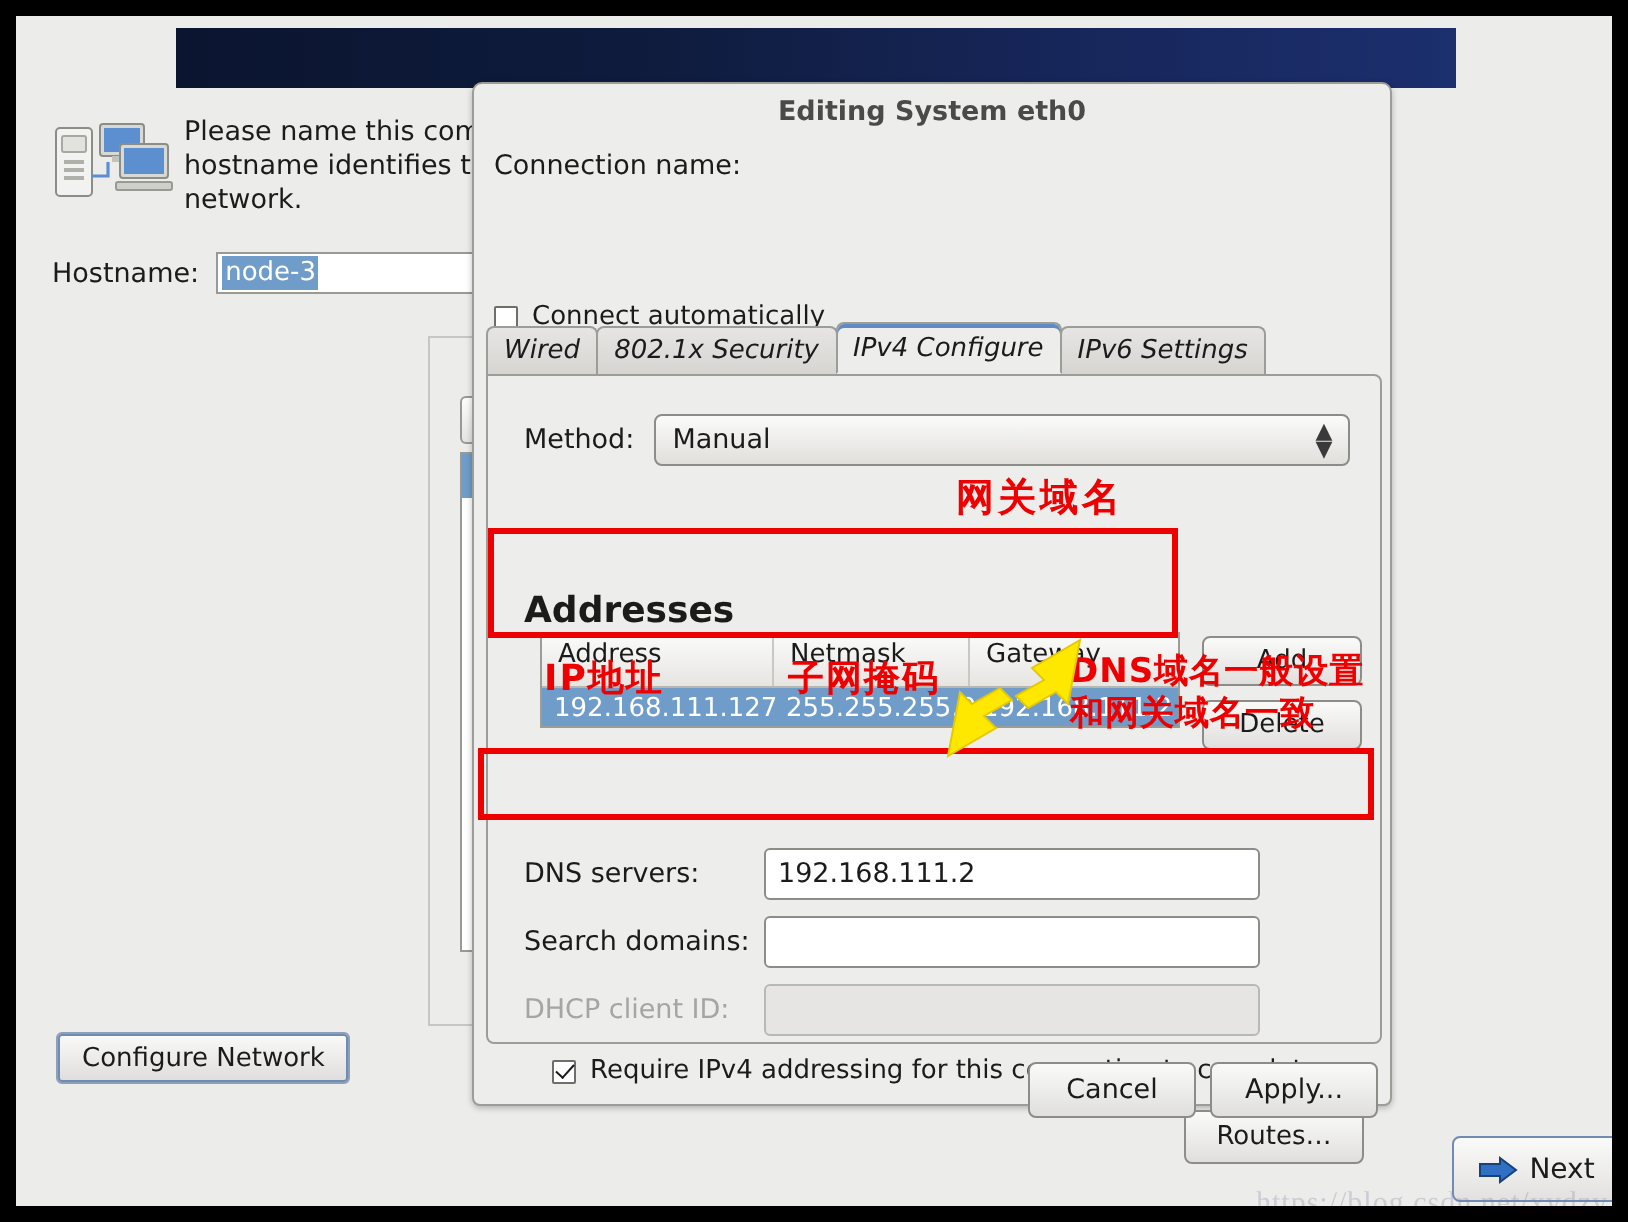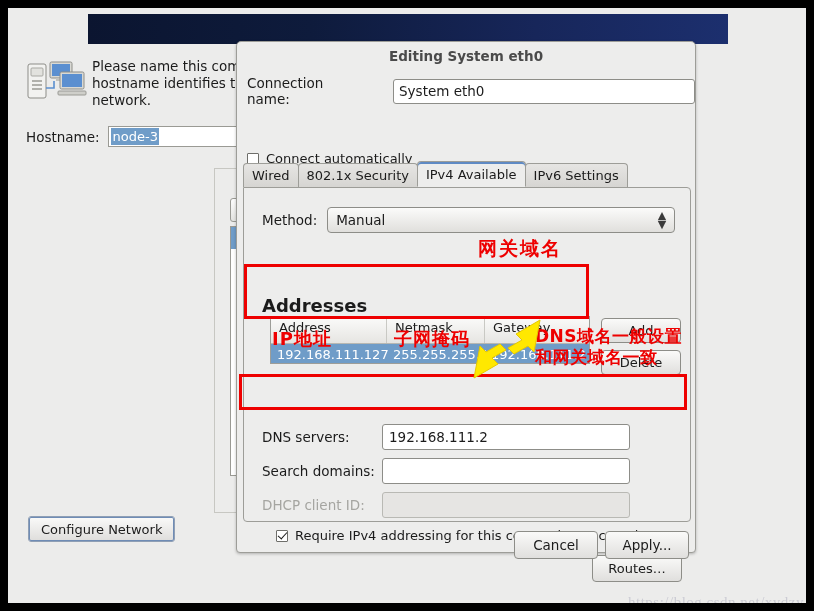--- a/index.html
+++ b/index.html
@@ -219,20 +219,21 @@
   .tab {
     height: 24px;
     padding: 0 8px;
     display: flex; align-items: center;
     font-size: 13px; color: #1b1b1b;
     background: linear-gradient(to bottom,#e6e5e3,#d6d5d2);
     border: 1px solid #9d9d98;
     border-bottom: none;
     border-radius: 4px 4px 0 0;
     margin-right: -1px;
+    font-style: italic;
   }
   .tab.active {
     background: #ededec;
     border: 1px solid #9d9d98;
     border-bottom: 1px solid #ededec;
     height: 26px;
     z-index: 3;
     box-shadow: inset 0 2px 0 #5f8ac4;
   }
 
@@ -414,47 +415,54 @@
 
     <div id="bg-panel"></div>
     <div id="bg-combo">M</div>
     <span id="bg-arrow"></span>
     <div id="bg-list">
       <div id="bg-list-sel"></div>
     </div>
 
     <div id="configure-network">Configure Network</div>
 
+    <div id="next-btn">
+      <span class="next-arrow">
+        <svg width="20" height="14" viewBox="0 0 20 14">
+          <path d="M1 4 H11 V1 L19 7 L11 13 V10 H1 Z" fill="#2f6fc4" stroke="#16427c" stroke-width="1"></path>
+        </svg>
+      </span>
+      <span>Next</span>
+    </div>
 
     <div id="watermark">https://blog.csdn.net/xydzy</div>
   </div>
 
   <div id="dialog">
 
     <div id="dialog-title">Editing System eth0</div>
 
     <div id="conn-row" class="row">
       <span id="conn-label">Connection name:</span>
-      <div id="conn-input">System eth0</div>
     </div>
 
     <div id="chk-auto" class="chk-line">
       <span class="checkbox"></span>
       <span>Connect automatically</span>
     </div>
 
     <div id="chk-allusers" class="chk-line">
       <span class="checkbox checked"></span>
       <span>Available to all users</span>
     </div>
 
     <div id="tabs">
       <div class="tab">Wired</div>
       <div class="tab">802.1x Security</div>
-      <div class="tab active">IPv4 Available</div>
+      <div class="tab active">IPv4 Configure</div>
       <div class="tab">IPv6 Settings</div>
     </div>
 
     <div id="tabpanel">
 
       <div id="method-row" class="row">
         <span id="method-label">Method:</span>
         <div id="method-combo">
           <span>Manual</span>
           <span class="spin-glyph">▲<br>▼</span>

